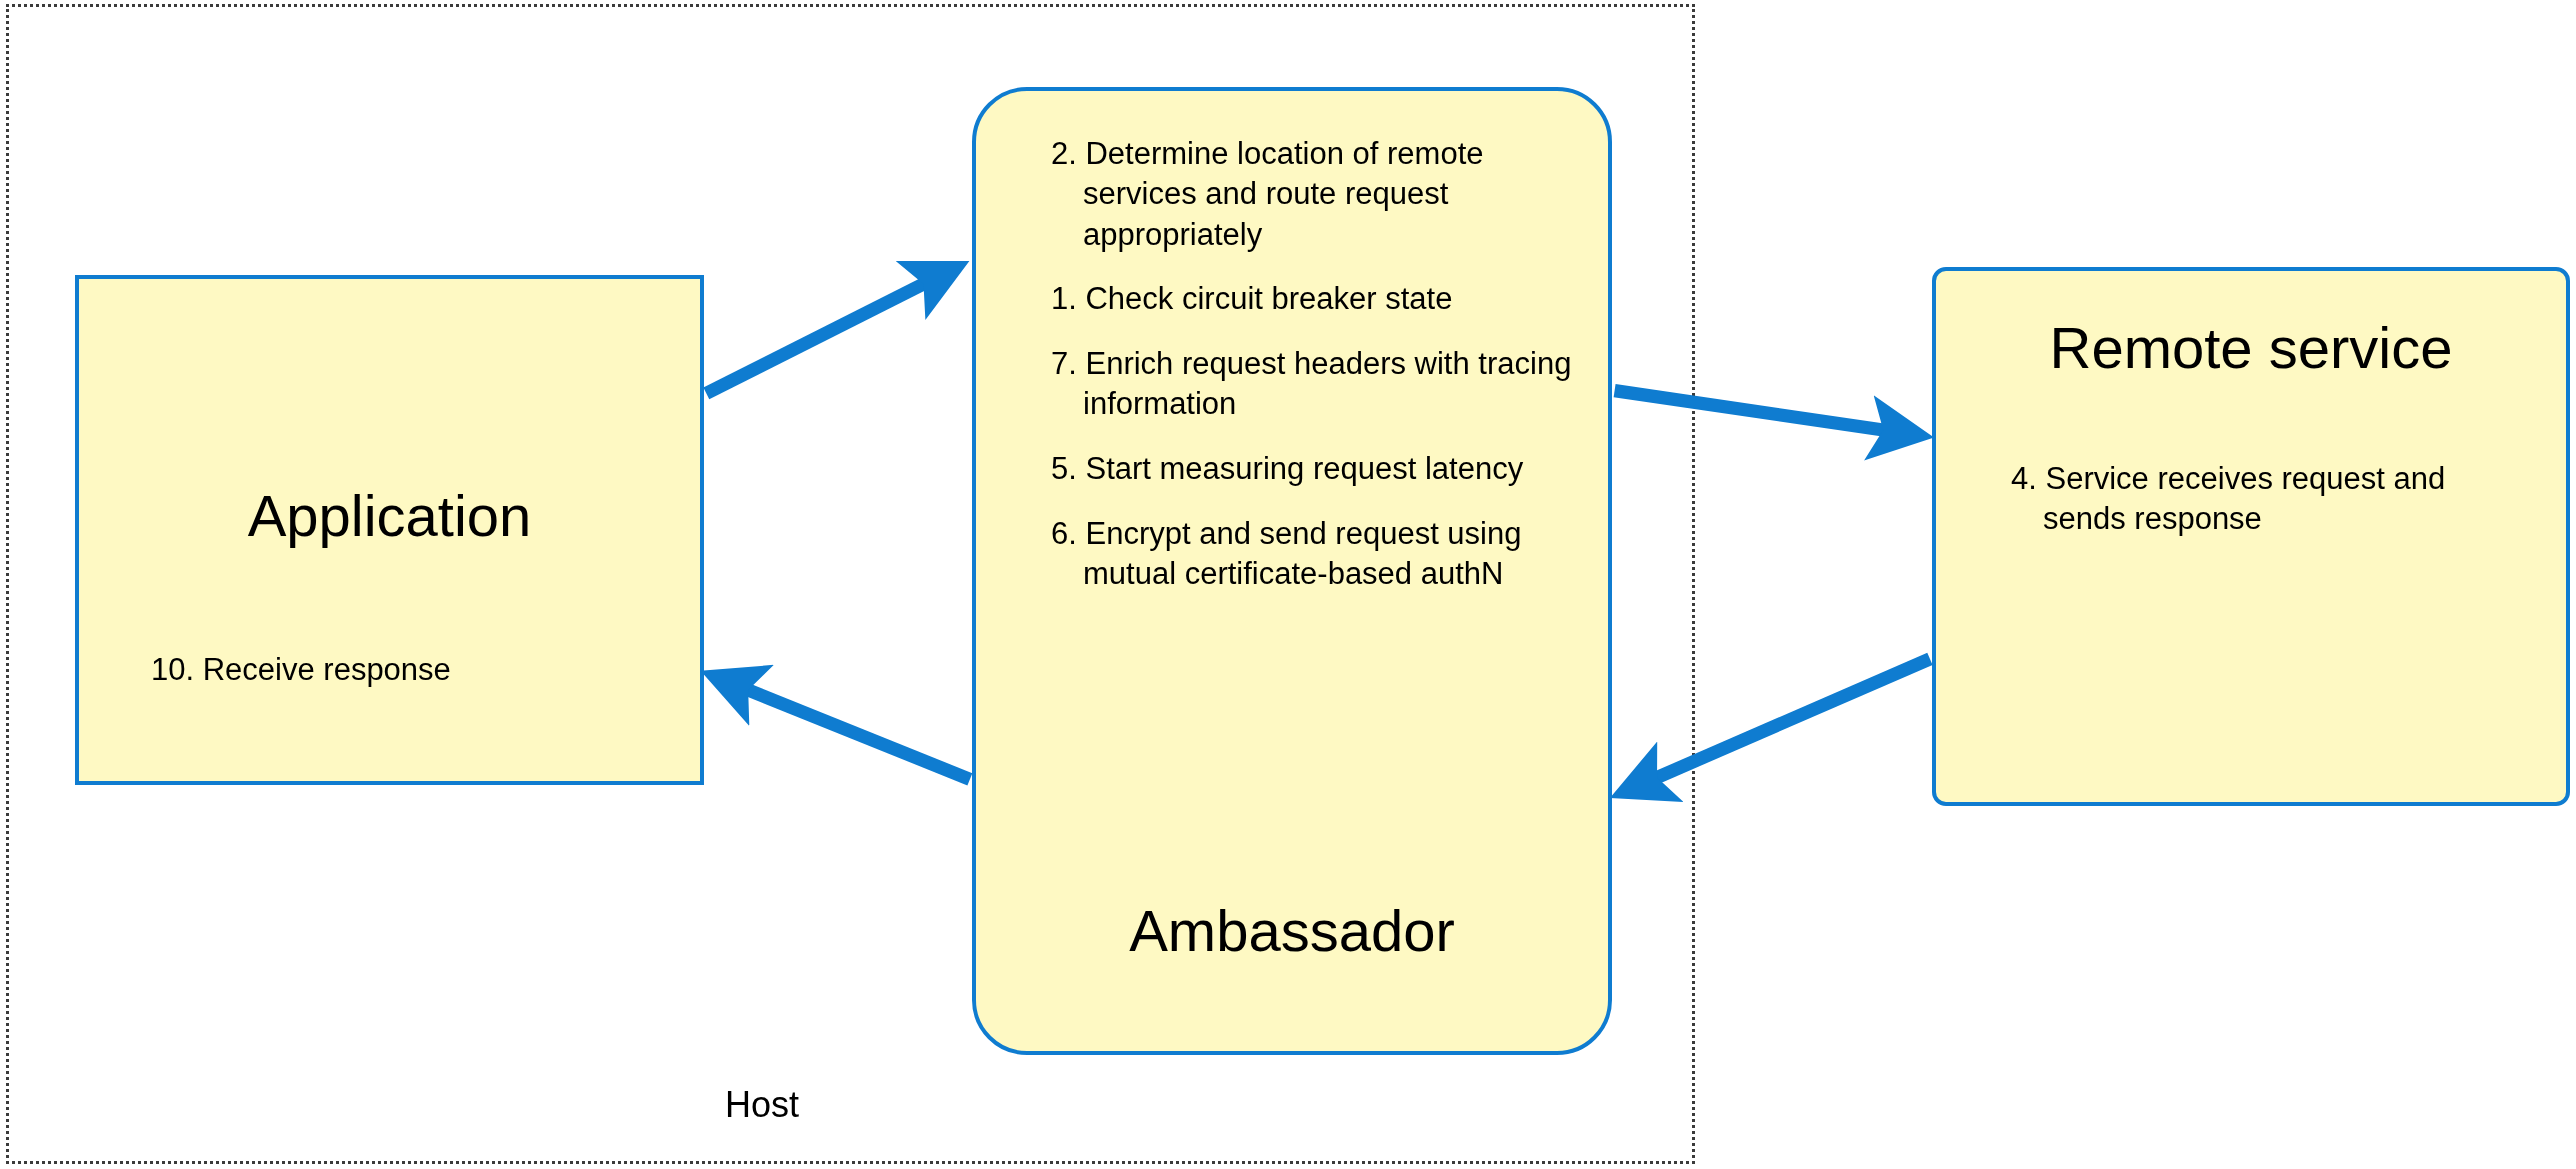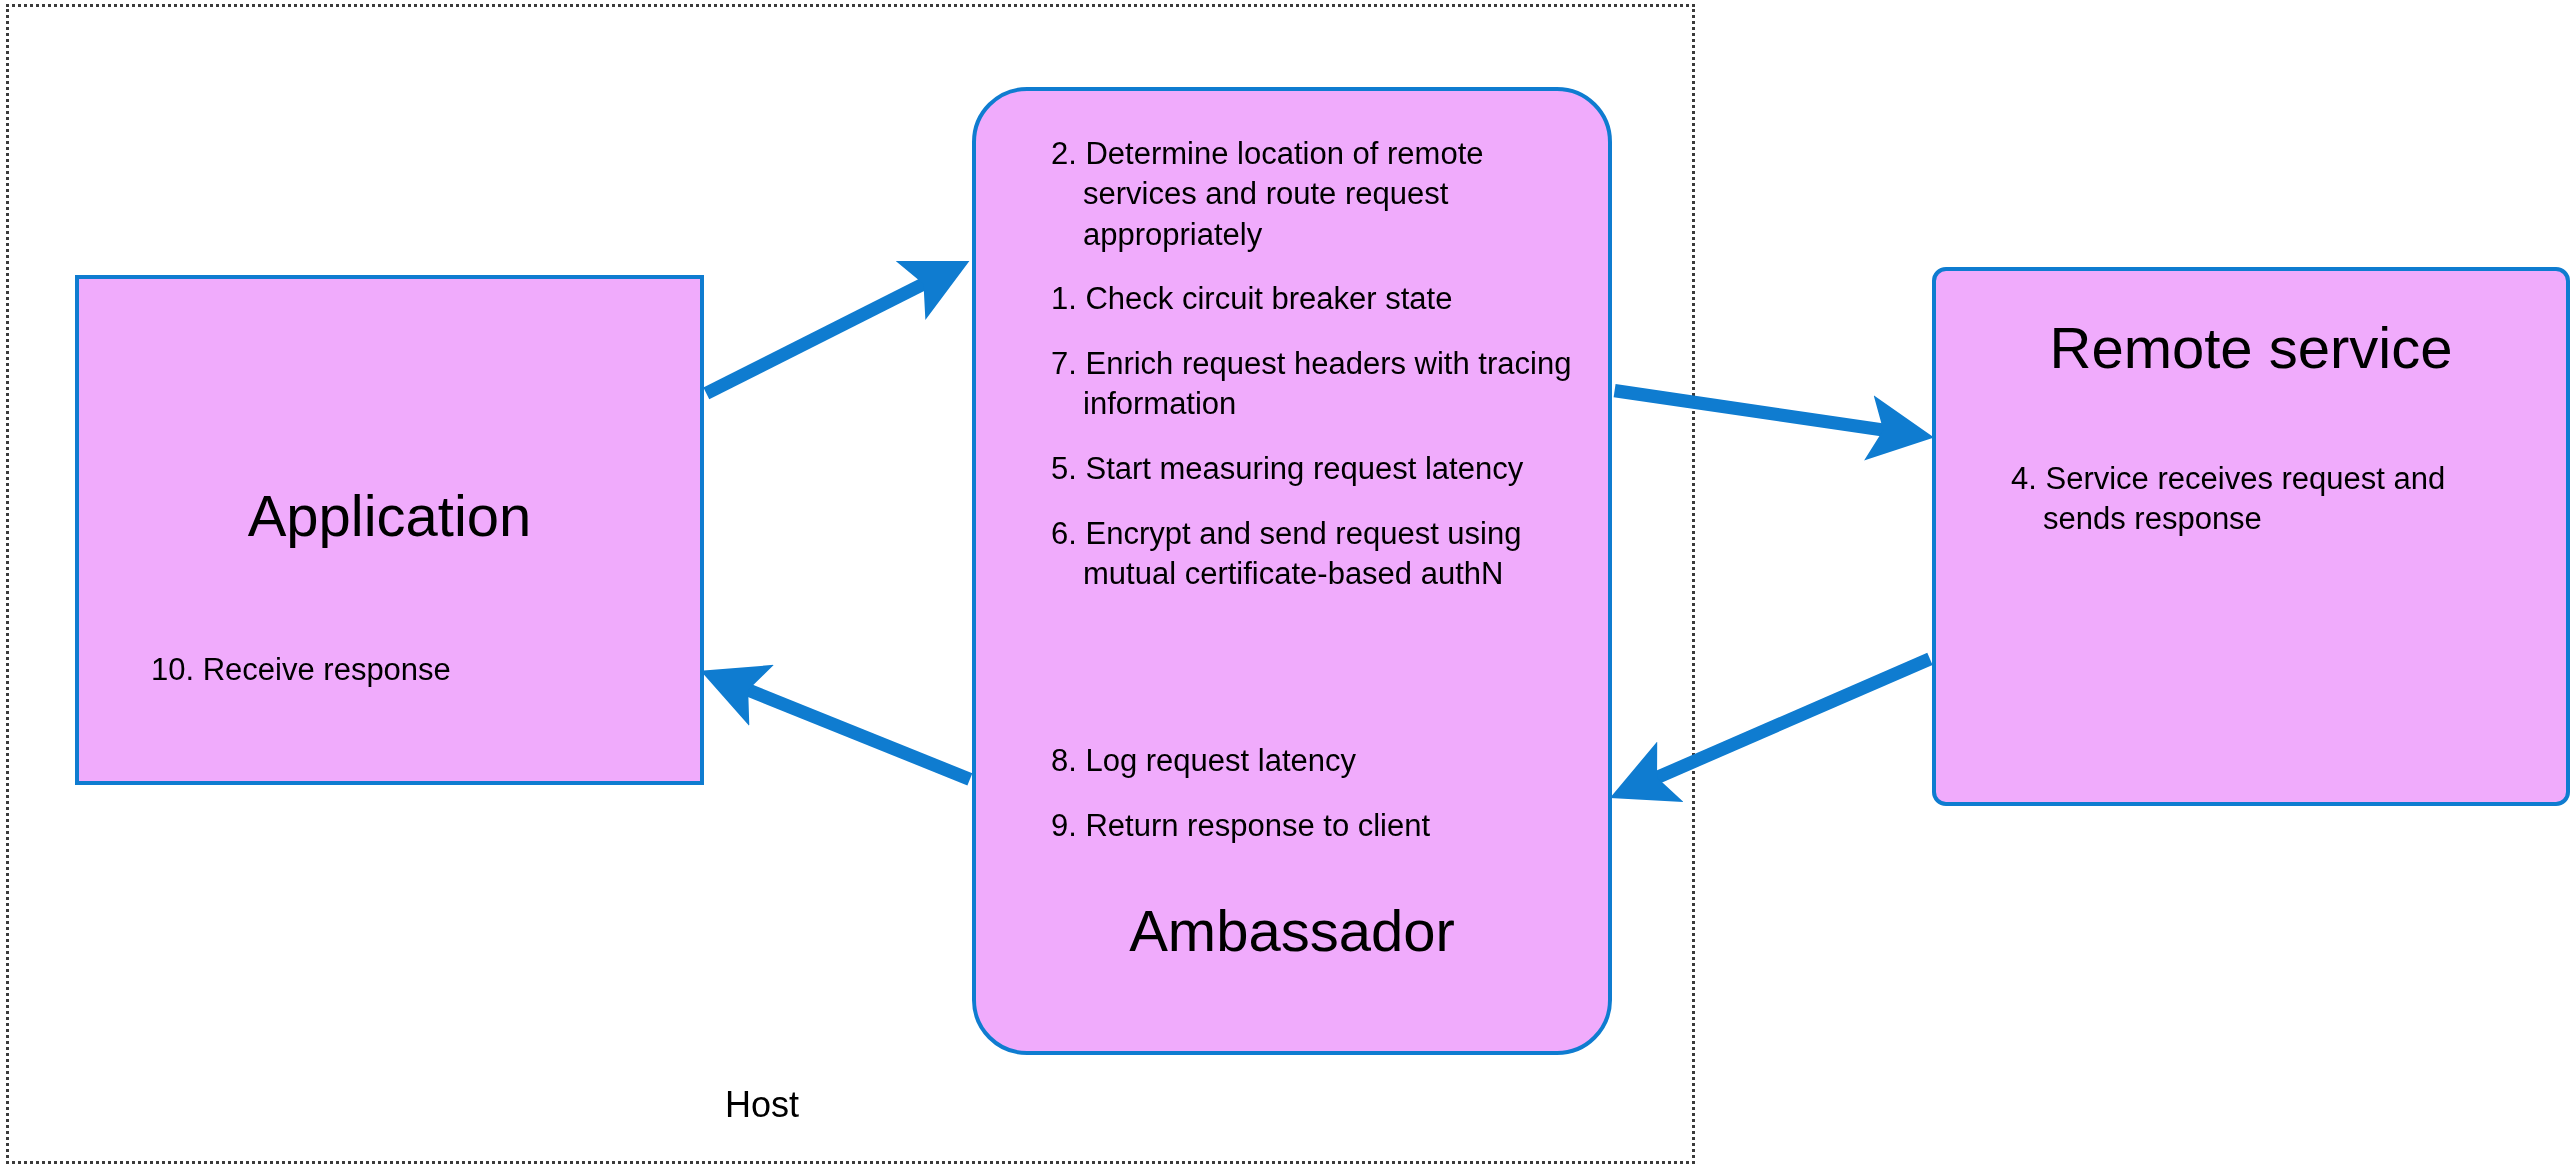--- a/index.html
+++ b/index.html
@@ -45,21 +45,21 @@
     top: 0;
     width: 2576px;
     height: 1169px;
     z-index: 3;
     pointer-events: none;
   }
 
   
   .node {
     position: absolute;
-    background: #f0abfc;
+    background: #fef9c3;
     border: 4.7px solid #0F7CD0;
     box-sizing: border-box;
     z-index: 2;
   }
 
   #app-node {
     left: 75px;
     top: 275px;
     width: 629px;
     height: 510px;
@@ -188,24 +188,20 @@
   </div>
 
   <div class="node" id="ambassador-node">
     <ul class="step-list" id="amb-steps-top">
       <li>2. Determine location of remote services and route request appropriately</li>
       <li>1. Check circuit breaker state</li>
       <li>7. Enrich request headers with tracing information</li>
       <li>5. Start measuring request latency</li>
       <li>6. Encrypt and send request using mutual certificate-based authN</li>
     </ul>
-    <ul class="step-list" id="amb-steps-bottom">
-      <li>8. Log request latency</li>
-      <li>9. Return response to client</li>
-    </ul>
     <div class="box-title" id="amb-title">Ambassador</div>
   </div>
 
   <div class="node" id="remote-node">
     <div class="box-title" id="remote-title">Remote service</div>
     <ul class="step-list" id="remote-steps">
       <li>4. Service receives request and sends response</li>
     </ul>
   </div>
 

